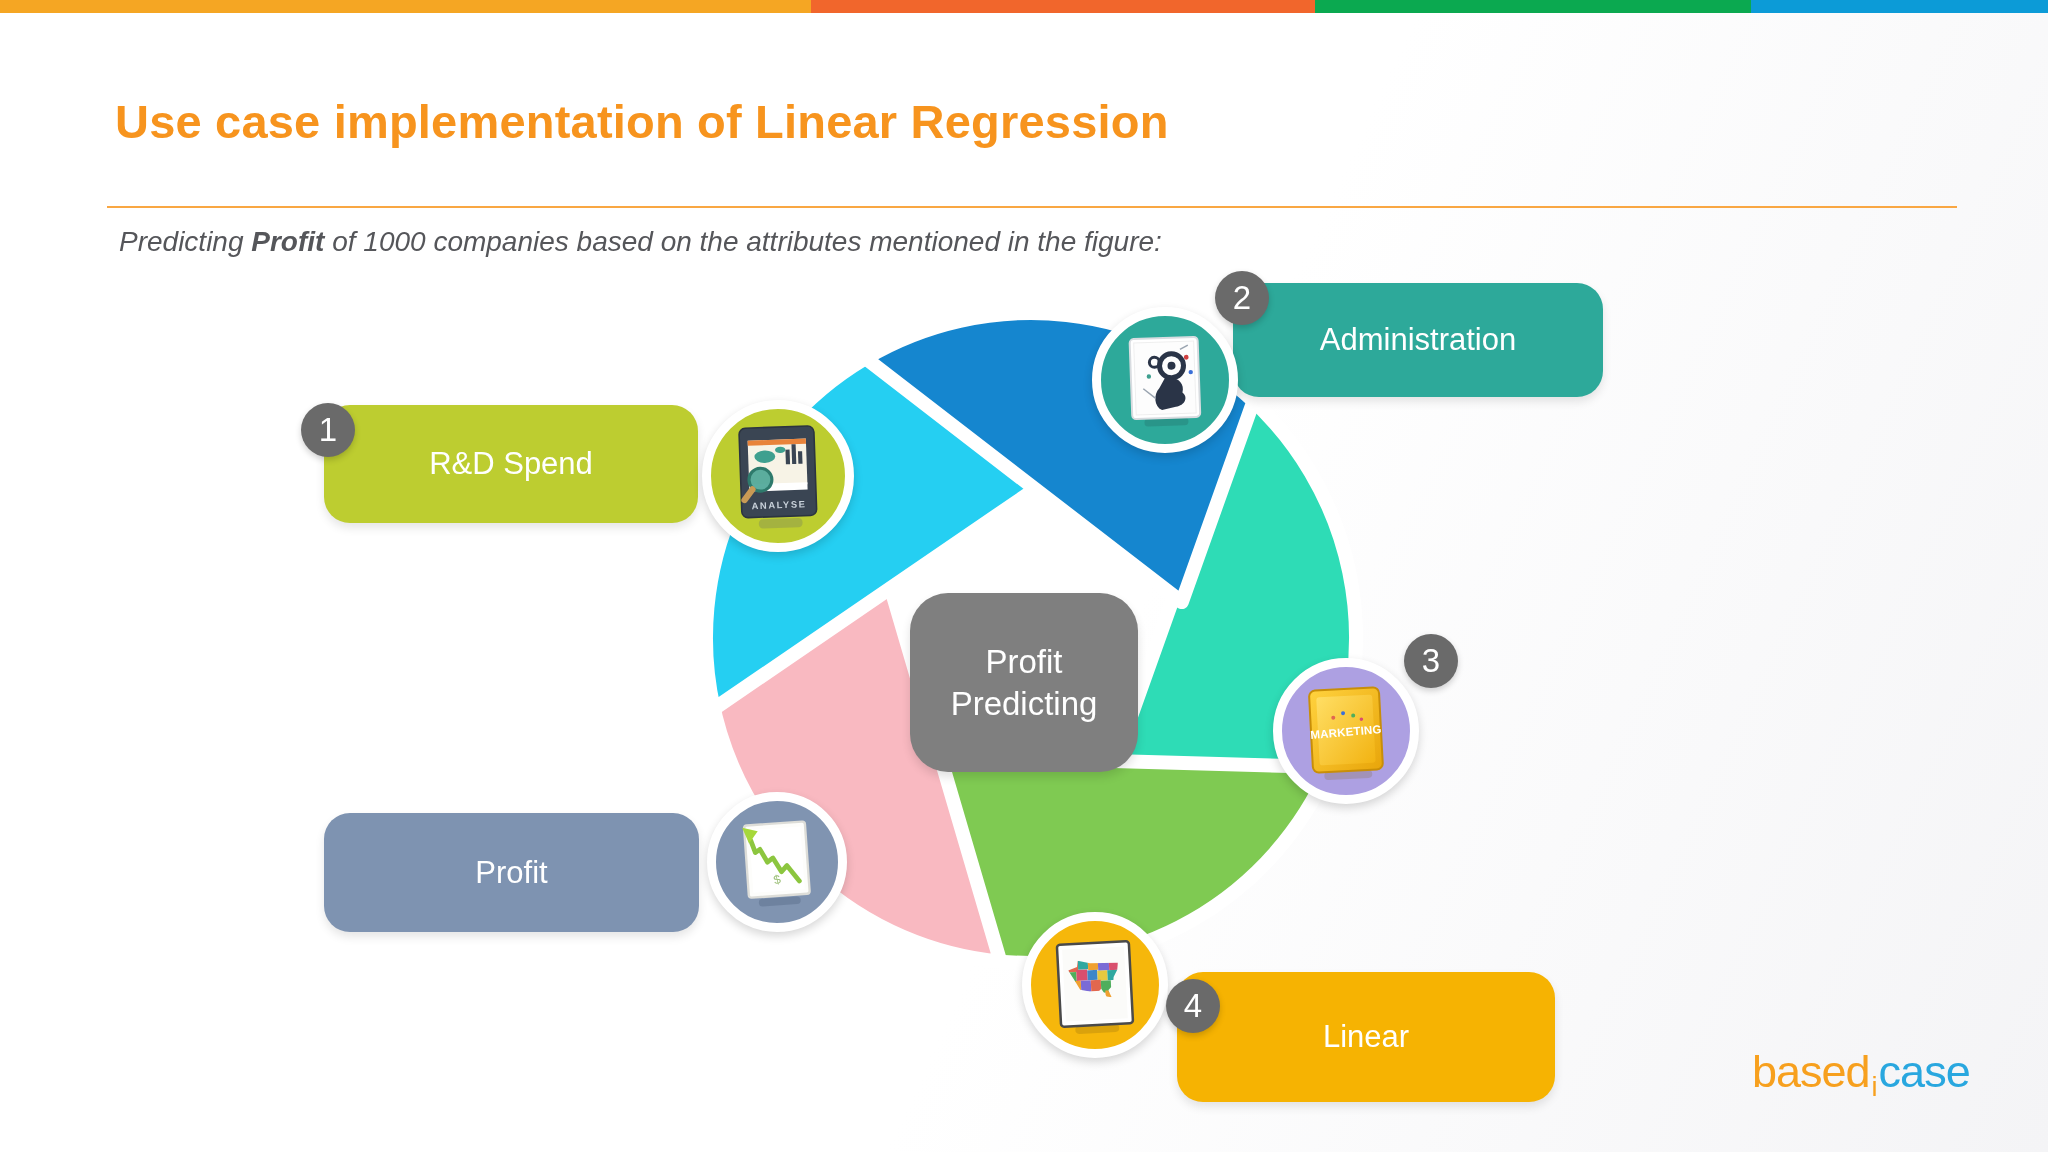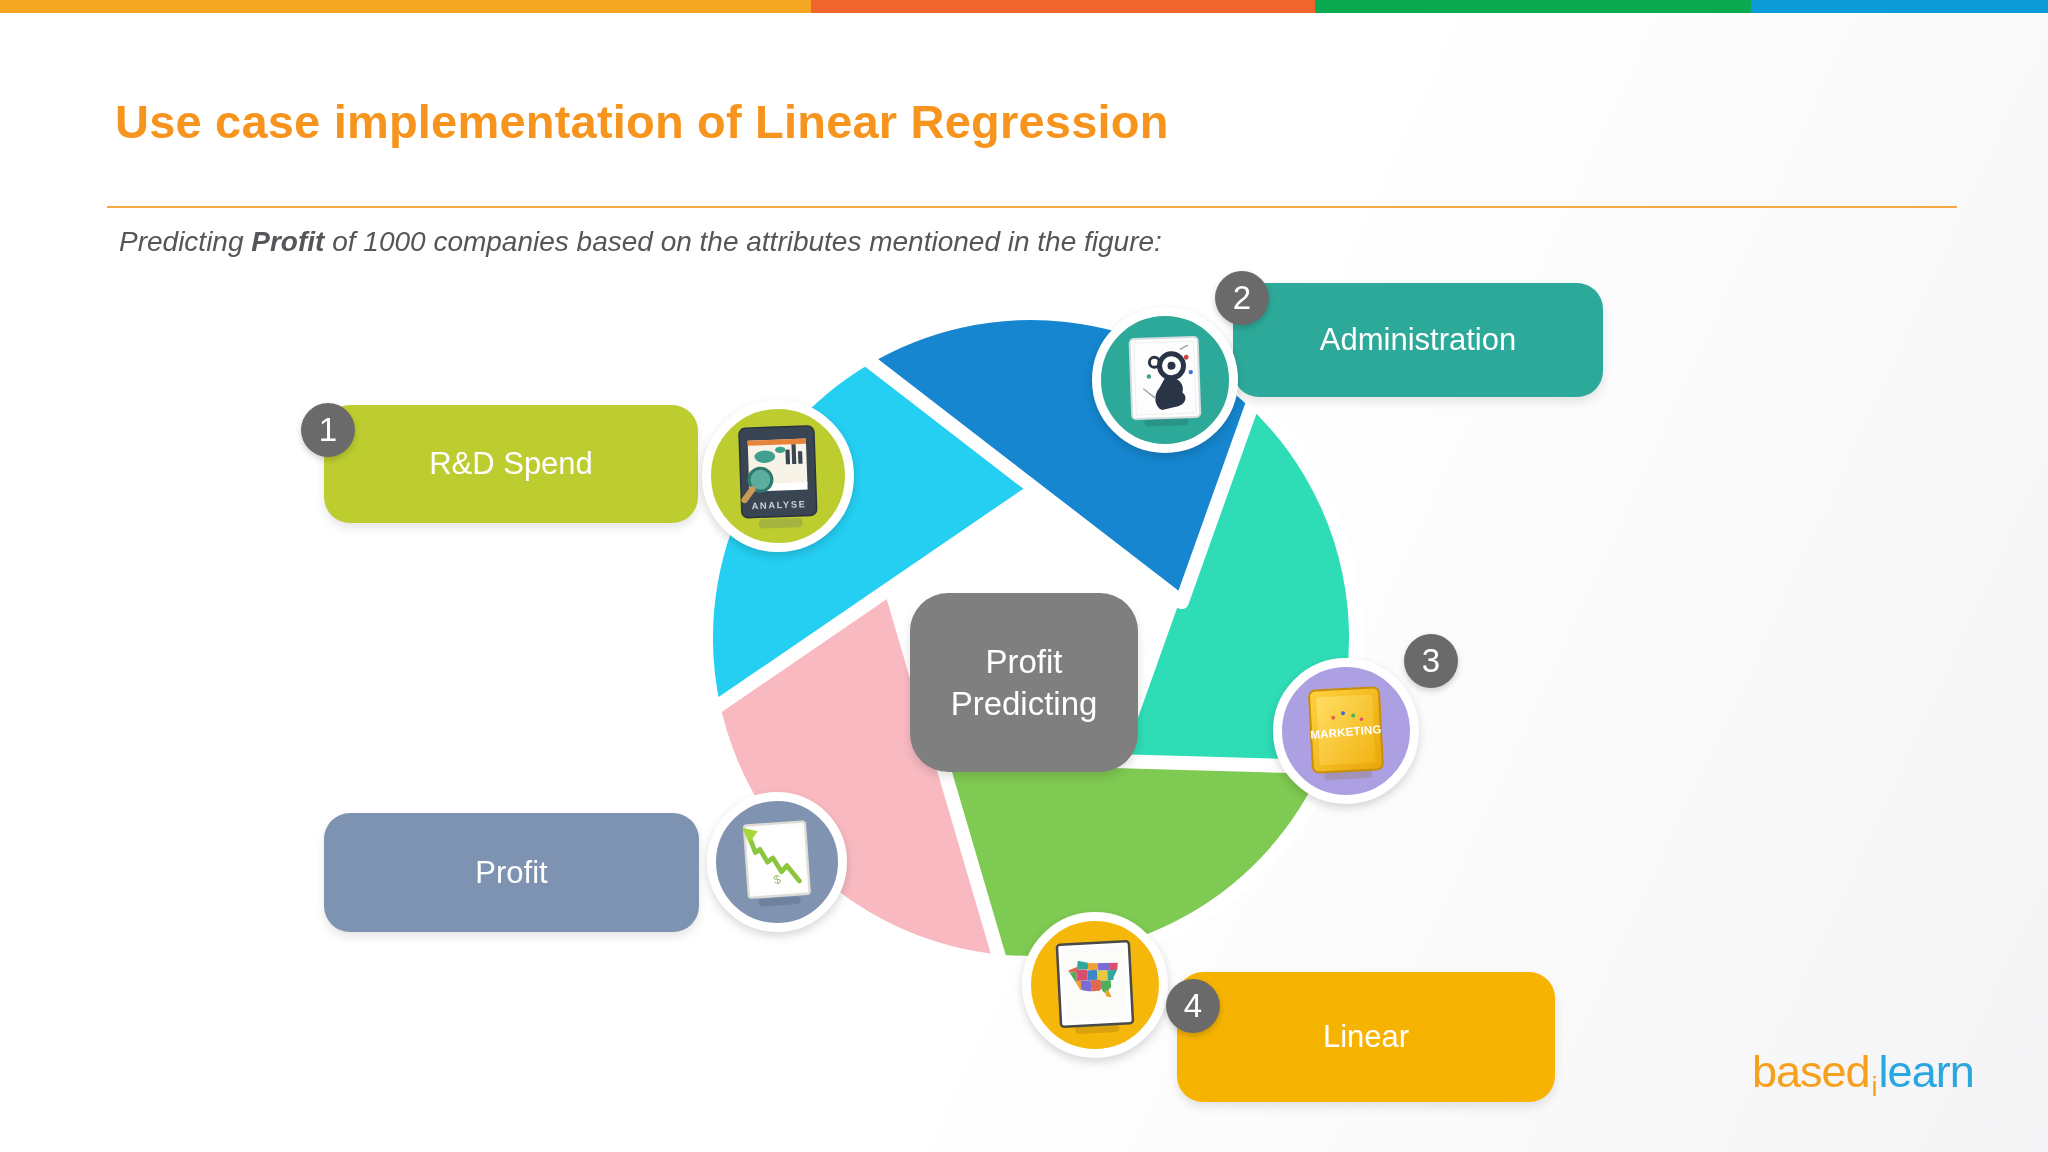--- a/index.html
+++ b/index.html
@@ -216,16 +216,16 @@
         <rect x="18" y="12" width="64" height="76" rx="3" fill="#FDFDFB" stroke="#DDDDD8" stroke-width="2.5"></rect>
         <rect x="23" y="17" width="54" height="66" fill="#FFFFFF"></rect>
         <polyline points="72,74 60,57 54,63 46,48 40,52 33,38 28,41 24,28" fill="none" stroke="#8CC63F" stroke-width="5" stroke-linejoin="round" stroke-linecap="round"></polyline>
         <polygon points="16,14 32,19 22,31" fill="#A6D83A"></polygon>
         <text x="46" y="76" font-size="13" fill="#9BBF77" transform="rotate(-10 46 76)">$</text>
       </g>
     </svg>
   </div>
 
   <div class="logo">
-    <span style="color: rgb(247, 160, 30);">based</span><span class="li" style="color: rgb(247, 160, 30);">i</span><span style="color: rgb(41, 167, 223);">learn</span>
+    <span style="color: rgb(247, 160, 30);">based</span><span class="li" style="color: rgb(247, 160, 30);">i</span><span style="color: rgb(41, 167, 223);">case</span>
   </div>
 
 </div>
 
 </body></html>

